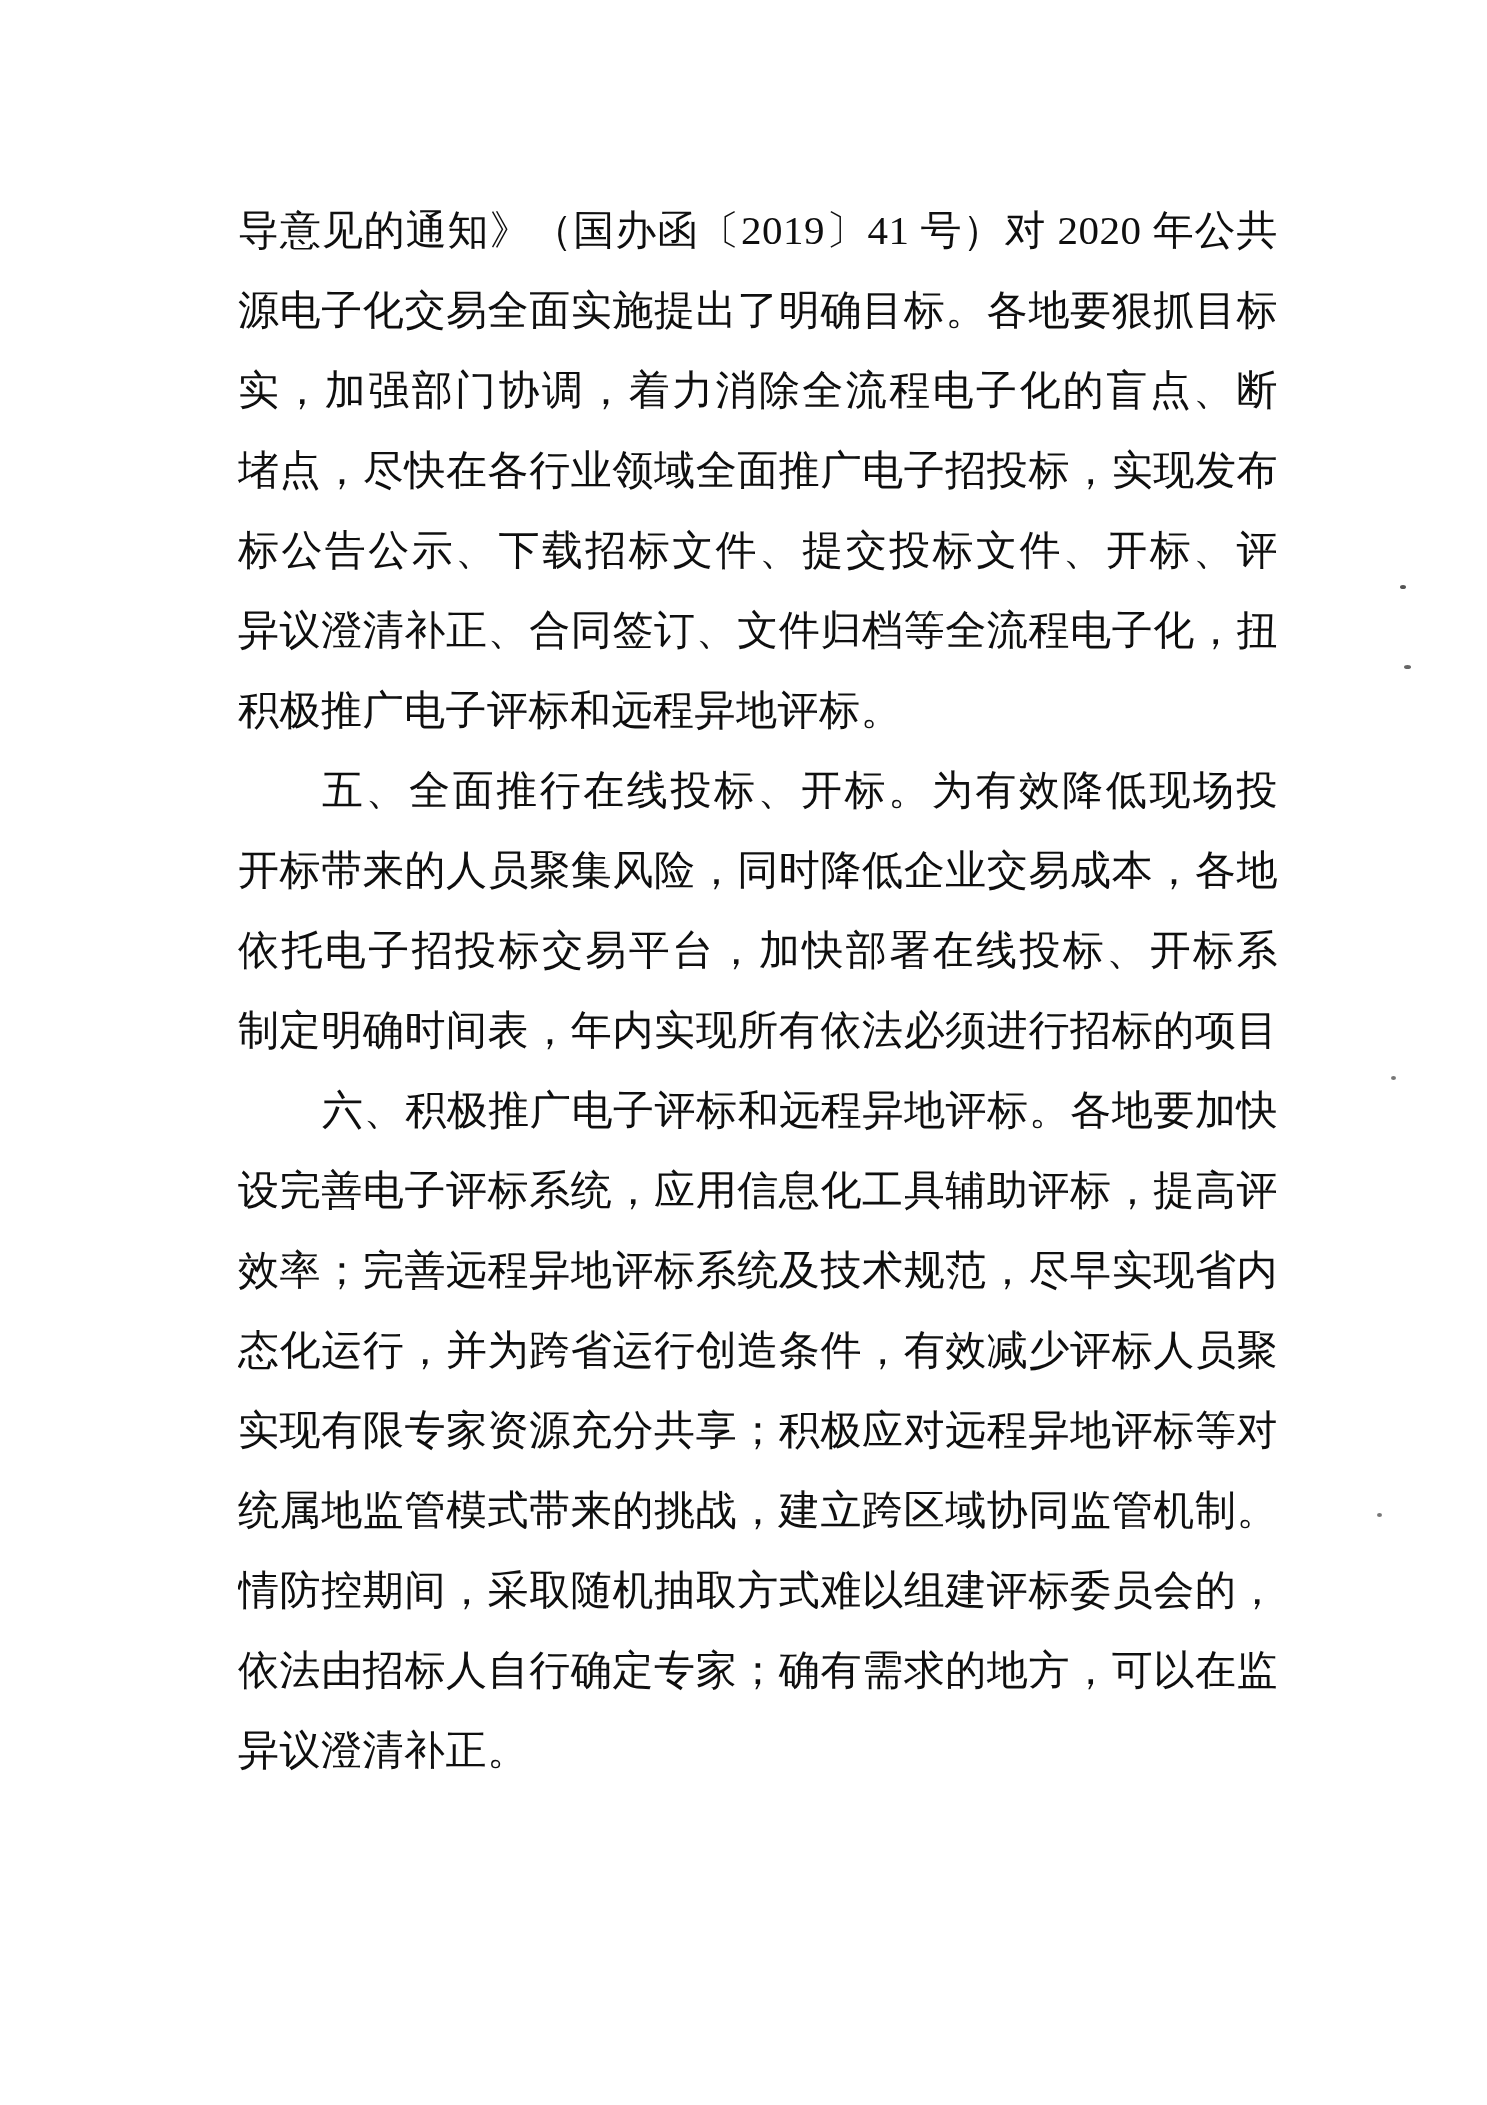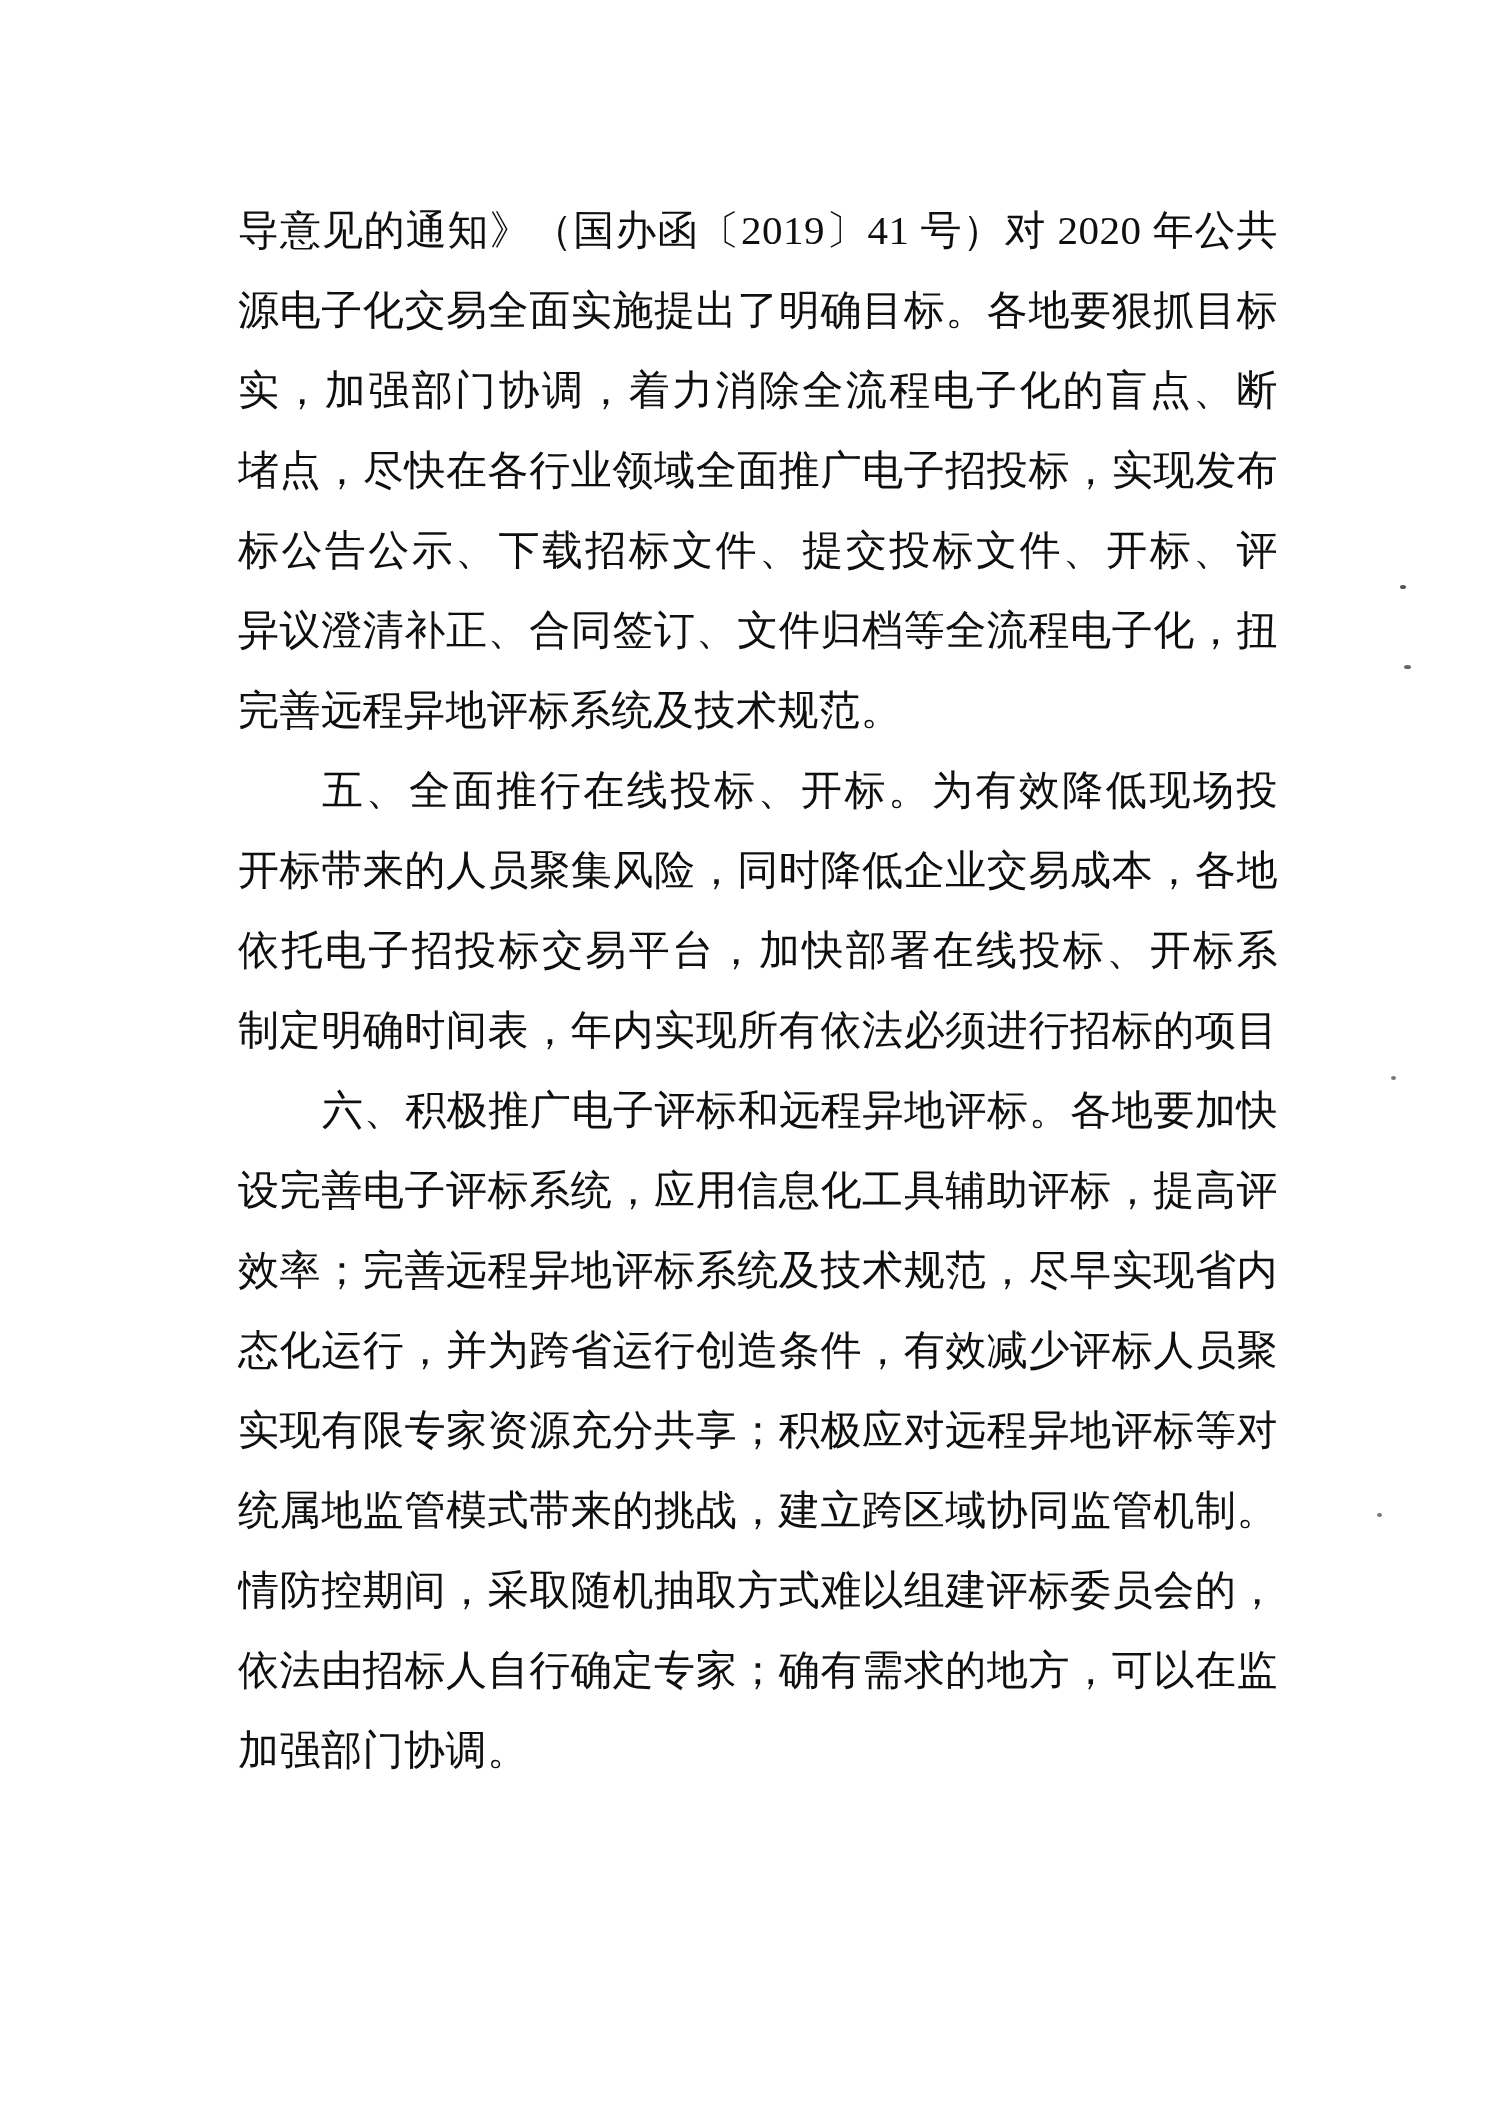--- a/index.html
+++ b/index.html
@@ -49,34 +49,34 @@
 
 <div class="page" style="background: rgb(255, 255, 255);">
   <div class="text-block" style="color: rgb(15, 15, 15);">
 
   <div class="text-line">导意见的通知》（国办函〔2019〕41 号）对 2020 年公共资</div>
       <div class="text-line">源电子化交易全面实施提出了明确目标。各地要狠抓目标落</div>
       <div class="text-line">实，加强部门协调，着力消除全流程电子化的盲点、断点、</div>
       <div class="text-line">堵点，尽快在各行业领域全面推广电子招投标，实现发布招</div>
       <div class="text-line">标公告公示、下载招标文件、提交投标文件、开标、评标、</div>
       <div class="text-line">异议澄清补正、合同签订、文件归档等全流程电子化，扭转</div>
-      <div class="text-line last">完善远程异地评标系统及技术规范。</div>
+      <div class="text-line last">积极推广电子评标和远程异地评标。</div>
       <div class="text-line indent">五、全面推行在线投标、开标。为有效降低现场投标、</div>
       <div class="text-line">开标带来的人员聚集风险，同时降低企业交易成本，各地要</div>
       <div class="text-line">依托电子招投标交易平台，加快部署在线投标、开标系统，</div>
       <div class="text-line">制定明确时间表，年内实现所有依法必须进行招标的项目在</div>
       <div class="text-line indent">六、积极推广电子评标和远程异地评标。各地要加快建</div>
       <div class="text-line">设完善电子评标系统，应用信息化工具辅助评标，提高评标</div>
       <div class="text-line">效率；完善远程异地评标系统及技术规范，尽早实现省内常</div>
       <div class="text-line">态化运行，并为跨省运行创造条件，有效减少评标人员聚集，</div>
       <div class="text-line">实现有限专家资源充分共享；积极应对远程异地评标等对传</div>
       <div class="text-line">统属地监管模式带来的挑战，建立跨区域协同监管机制。疫</div>
       <div class="text-line">情防控期间，采取随机抽取方式难以组建评标委员会的，可</div>
       <div class="text-line">依法由招标人自行确定专家；确有需求的地方，可以在监管</div>
-      <div class="text-line last">加强部门协调。</div>
+      <div class="text-line last">异议澄清补正。</div>
     </div>
 
   <div>
 
   <div class="speck" style="left: 1400px; top: 585px; width: 6px; height: 4px; background: rgb(85, 85, 85);"></div>
       <div class="speck" style="left: 1404px; top: 665px; width: 7px; height: 4px; background: rgb(102, 102, 102);"></div>
       <div class="speck" style="left: 1391px; top: 1076px; width: 5px; height: 4px; background: rgb(119, 119, 119);"></div>
       <div class="speck" style="left: 1377px; top: 1513px; width: 5px; height: 4px; background: rgb(119, 119, 119);"></div>
     </div>
 </div>

